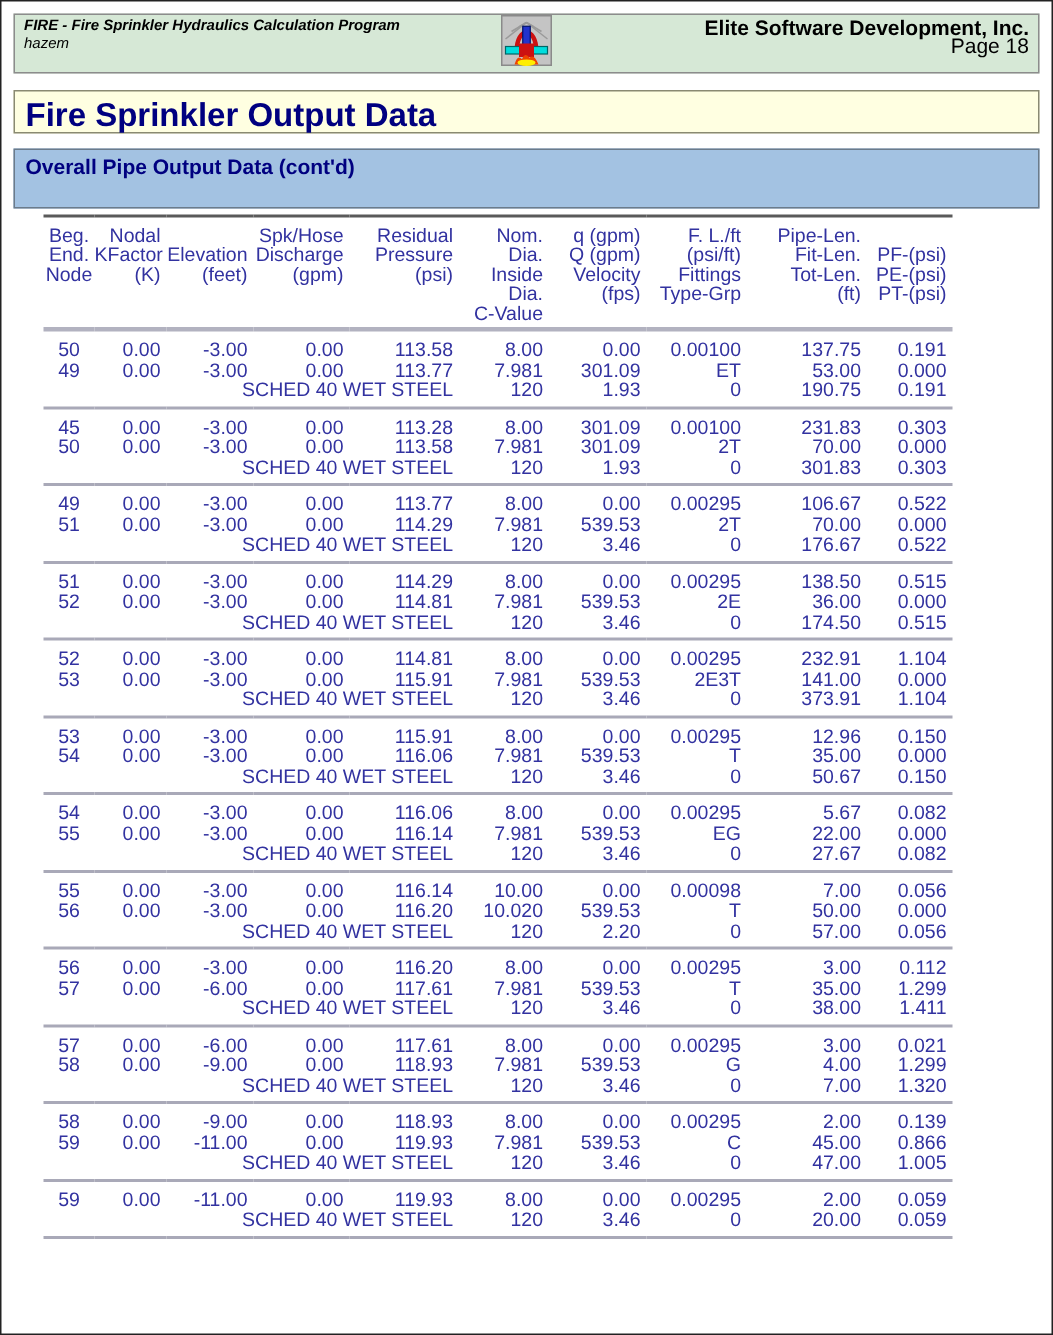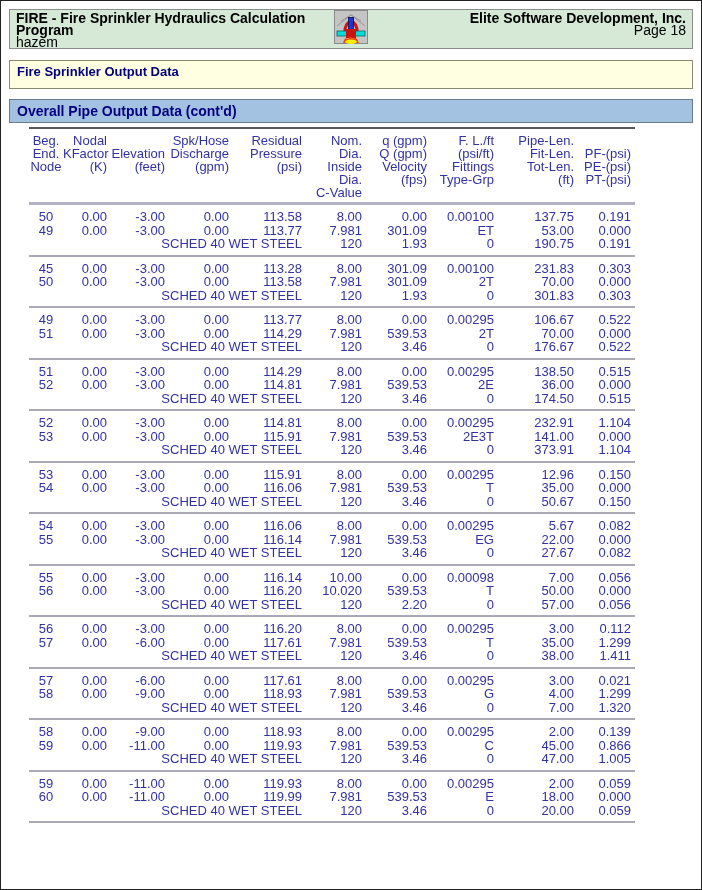--- a/index.html
+++ b/index.html
@@ -8,36 +8,36 @@
     width:702px; height:890px; background:#fff;
     border:1px solid #222; position:relative; overflow:hidden;
     padding:8px 8px 0 8px;
   }
   
   .band {
     display:flex; align-items:stretch;
     background:#d6e8d6; border:1px solid #8c8c8c;
     padding:2px 6px; height:40px;
   }
-  .band-left { flex:1; font-size:14px; color:#000; line-height:12px; }
+  .band-left { flex:1; font-size:10px; color:#000; line-height:12px;font-style:italic; }
   .band-left .b1 { font-weight:bold; }
   .band-center { width:40px; display:flex; align-items:center; justify-content:center; }
   .band-right { flex:1; font-size:14px; color:#000; line-height:12px; text-align:right; }
   .band-right .b1 { font-weight:bold; }
   
   .report-title {
     margin-top:11px; background:#ffffe1; border:1px solid #8a8a72;
-    color:#000080; font-size:13px; font-weight:bold;
+    color:#000080; font-size:22px; font-weight:bold;
     padding:3px 7px; height:29px;
   }
   
   .section-title {
     margin-top:10px; background:#a3c2e2; border:1px solid #6b7b8b;
     color:#000080; font-size:14px; font-weight:bold;
-    padding:3px 7px; height:24px;
+    padding:3px 7px; height:40px;
   }
   
   table.pipes {
     border-collapse:collapse; table-layout:fixed;
     width:606px; margin:4px 0 0 20px;
     font-size:13px; color:#3232a0;
   }
   table.pipes th {
     font-weight:normal; vertical-align:top; white-space:pre-line;
     text-align:right; line-height:13px;
@@ -526,32 +526,20 @@
           <td class="col1">0.00</td>
           <td class="col2">-11.00</td>
           <td class="col3">0.00</td>
           <td class="col4">119.93</td>
           <td class="col5">8.00</td>
           <td class="col6">0.00</td>
           <td class="col7">0.00295</td>
           <td class="col8">2.00</td>
           <td class="col9">0.059</td>
         </tr>
-        <tr class="r2">
-          <td class="col0">60</td>
-          <td class="col1">0.00</td>
-          <td class="col2">-11.00</td>
-          <td class="col3">0.00</td>
-          <td class="col4">119.99</td>
-          <td class="col5">7.981</td>
-          <td class="col6">539.53</td>
-          <td class="col7">E</td>
-          <td class="col8">18.00</td>
-          <td class="col9">0.000</td>
-        </tr>
         <tr class="r3">
           <td colspan="5" class="sched">SCHED 40 WET STEEL</td>
           <td class="col5">120</td>
           <td class="col6">3.46</td>
           <td class="col7">0</td>
           <td class="col8">20.00</td>
           <td class="col9">0.059</td>
         </tr>
       </tbody>
     </table>

